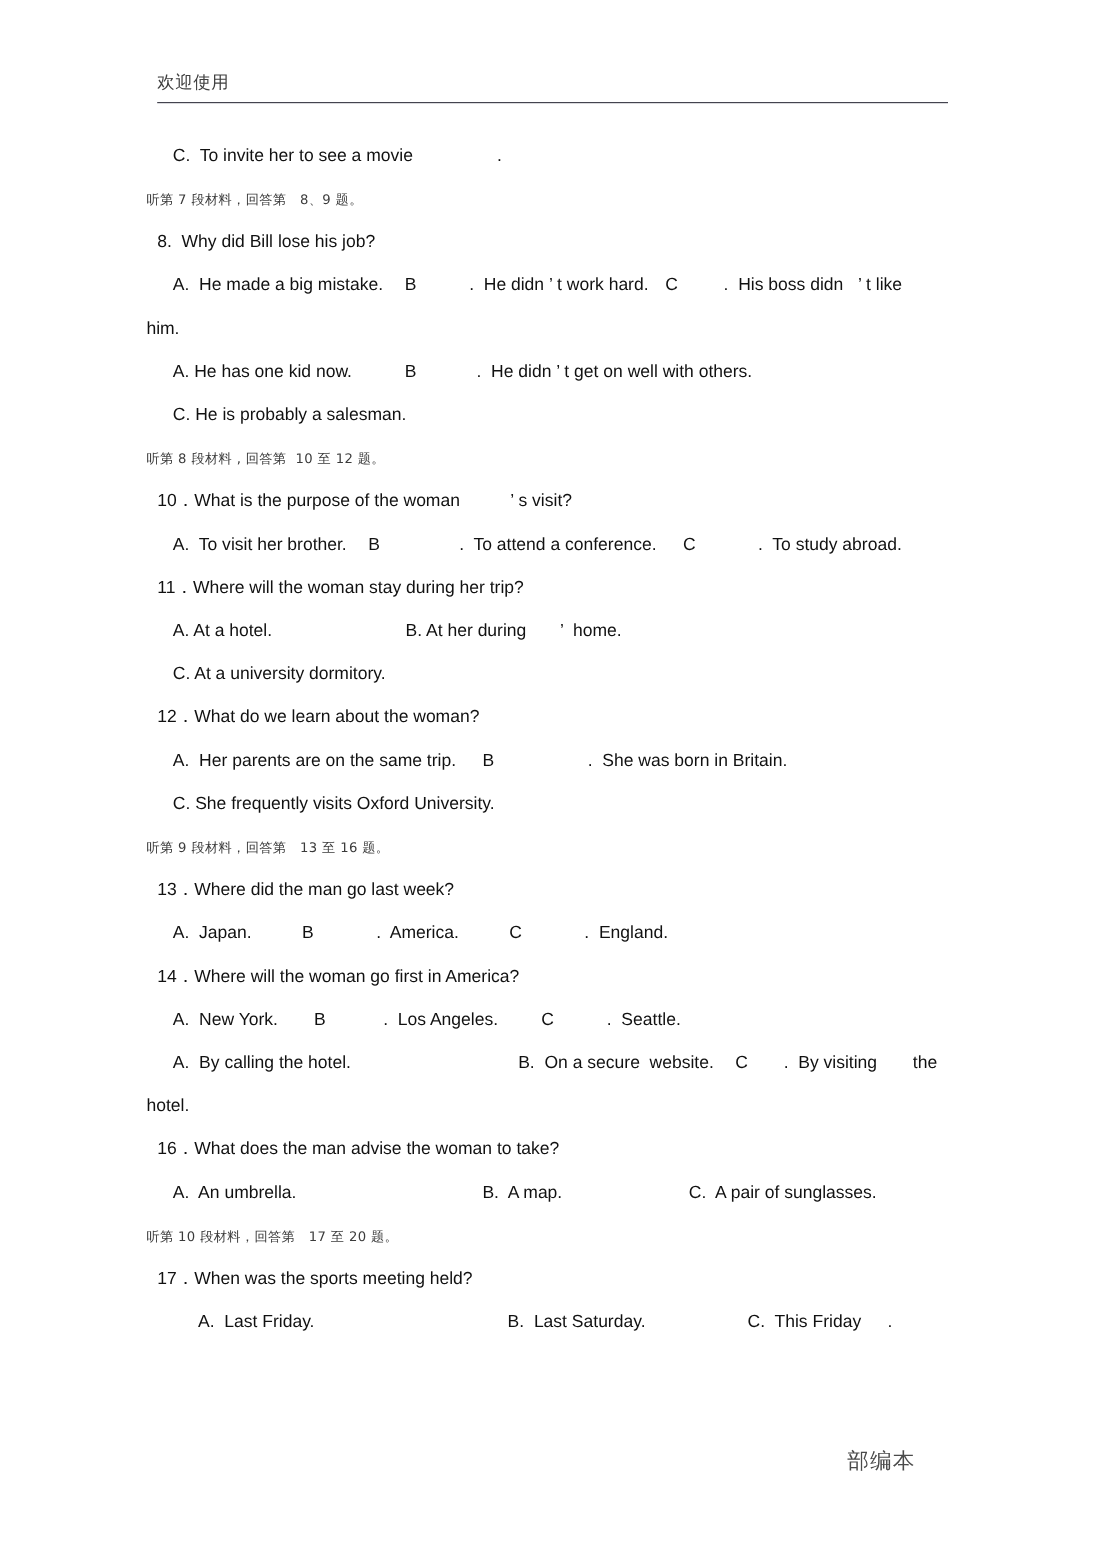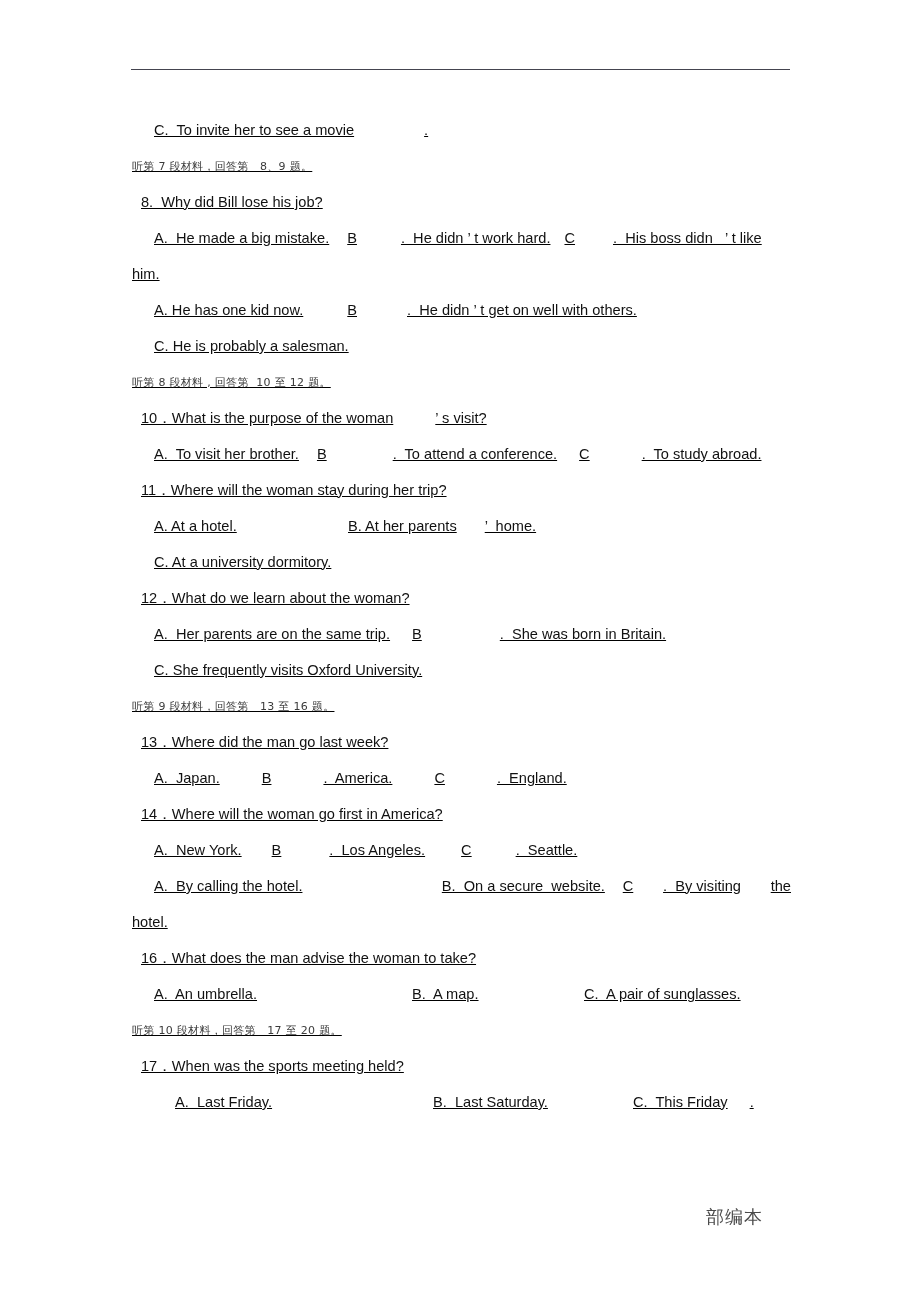--- a/index.html
+++ b/index.html
@@ -37,24 +37,23 @@
   .header-rule {
     margin-top: 7px;
     width: 659px;
     height: 0;
     border-top: 1.6px solid #44444f;
   }
 
   
   .content {
     position: absolute;
-    left: 132px;
+    left: 122px;
     top: 112px;
     width: 659px;
-    text-decoration: underline;
   }
 
   .line {
     font-size: 14.6px;
     color: #111111;
     line-height: 1.0;
     white-space: pre;
     margin: 0;
     padding: 0;
     height: 36px;
@@ -84,20 +83,21 @@
     letter-spacing: 1px;
     white-space: nowrap;
   }
 </style>
 </head>
 <body>
 
 <div class="page">
 
   <div class="header">
+    <div class="header-title">欢迎使用</div>
     <div class="header-rule"></div>
   </div>
 
   <div class="content">
 
     <div class="line opt-line">
       <span>C.  To invite her to see a movie</span><span style="display:inline-block;width:70px;"></span><span>.</span>
     </div>
 
     <div class="line cn-line">听第 7 段材料，回答第   8、9 题。</div>
@@ -123,21 +123,21 @@
       <span>10．What is the purpose of the woman</span><span style="display:inline-block;width:42px;"></span><span>’ s visit?</span>
     </div>
 
     <div class="line opt-line">
       <span>A.  To visit her brother.</span><span style="display:inline-block;width:18px;"></span><span>B</span><span style="display:inline-block;width:66px;"></span><span>.  To attend a conference.</span><span style="display:inline-block;width:22px;"></span><span>C</span><span style="display:inline-block;width:52px;"></span><span>.  To study abroad.</span>
     </div>
 
     <div class="line q-line">11．Where will the woman stay during her trip?</div>
 
     <div class="line opt-line">
-      <span style="display:inline-block;width:194px;">A. At a hotel.</span><span>B. At her parents</span><span style="display:inline-block;width:28px;"></span><span>’  home.</span>
+      <span style="display:inline-block;width:194px;">A. At a hotel.</span><span>B. At her during</span><span style="display:inline-block;width:28px;"></span><span>’  home.</span>
     </div>
 
     <div class="line opt-line">C. At a university dormitory.</div>
 
     <div class="line q-line">12．What do we learn about the woman?</div>
 
     <div class="line opt-line">
       <span>A.  Her parents are on the same trip.</span><span style="display:inline-block;width:22px;"></span><span>B</span><span style="display:inline-block;width:78px;"></span><span>.  She was born in Britain.</span>
     </div>
 

